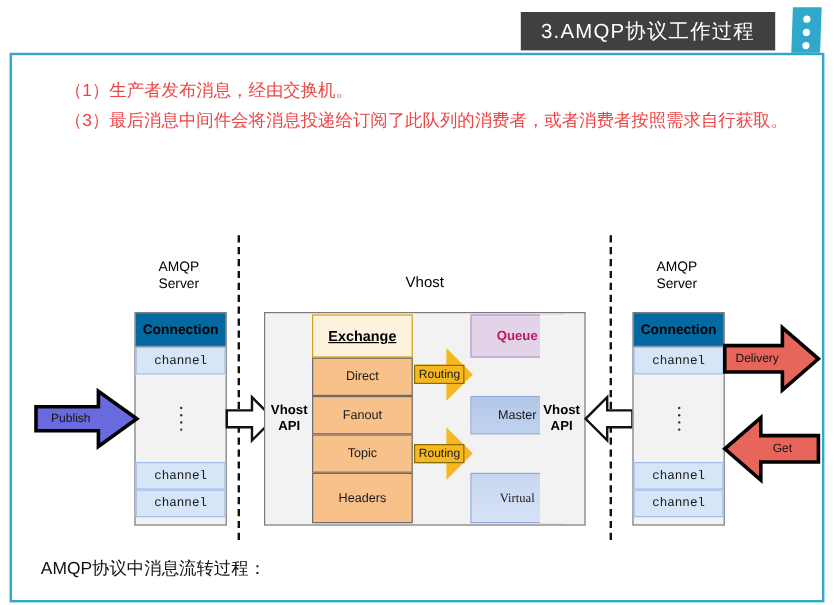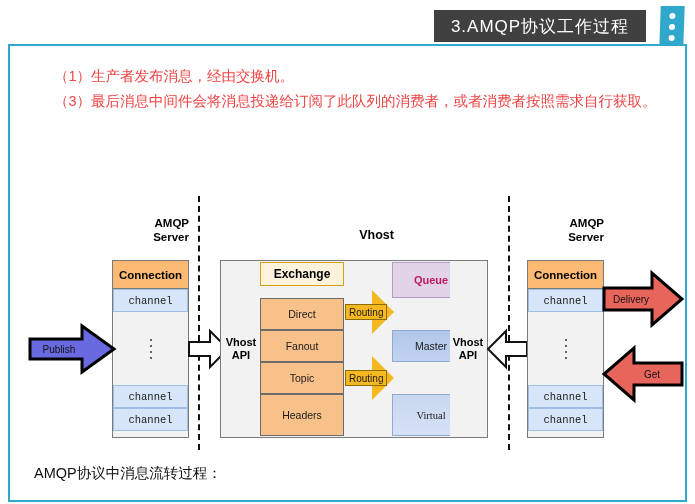--- a/index.html
+++ b/index.html
@@ -98,24 +98,24 @@
   
   #diagram {
     position: absolute;
     left: 14px;
     top: 146px;
     width: 660px;
     height: 262px;
   }
   #diagram .lbl {
     position: absolute;
-    font-weight: bold;
+    font-weight: normal;
     font-size: 11.5px;
     color: #000000;
-    text-align: right;
+    text-align: center;
     line-height: 14px;
   }
 
   .dashline {
     position: absolute;
     width: 0;
     border-left: 2px dashed #111111;
   }
 
   .conn-wrap {
@@ -123,21 +123,21 @@
     box-sizing: border-box;
     border: 1.5px solid #7a7a7a;
     background: #f2f2f2;
   }
   .conn-hdr {
     position: absolute;
     left: 0; top: 0; right: 0;
     height: 28px;
     box-sizing: border-box;
     border-bottom: 1.5px solid #7a7a7a;
-    background: #fdba74;
+    background: #0369a1;
     display: flex; align-items: center; justify-content: center;
     font-weight: bold; font-size: 11.5px; color: #000;
   }
   .ch {
     position: absolute;
     left: 0; right: 0;
     height: 23px;
     box-sizing: border-box;
     border: 1px solid #9fbfe4;
     background: #d6e6f8;
@@ -288,21 +288,21 @@
 
     <div id="vhost-box" style="left:196px; top:68px; width:268px; height:178px;"></div>
 
     <div class="vhost-api" style="left:198px; top:70px; width:38px; height:174px;">
       <div>
         <div>Vhost</div>
         <div>API</div>
       </div>
     </div>
 
-    <div class="ex-hdr" style="left:236px; top:70px; width:84px; height:24px;">Exchange</div>
+    <div class="ex-hdr" style="left:236px; top:70px; width:84px; height:36px;text-decoration:underline;">Exchange</div>
     <div class="ex-item" style="left:236px; top:106px; width:84px; height:32px;">Direct</div>
     <div class="ex-item" style="left:236px; top:138px; width:84px; height:32px;">Fanout</div>
     <div class="ex-item" style="left:236px; top:170px; width:84px; height:32px;">Topic</div>
     <div class="ex-item" style="left:236px; top:202px; width:84px; height:42px;">Headers</div>
 
     <svg class="arrow-svg" style="left:322px; top:96px;" width="50" height="48" viewBox="0 0 50 48">
       <polygon points="2,16 26,16 26,2 48,24 26,46 26,32 2,32" fill="#f5b820"></polygon>
     </svg>
     <div class="arrow-label routing-label" style="left:321px; top:112px; height:16px;">Routing</div>
 

